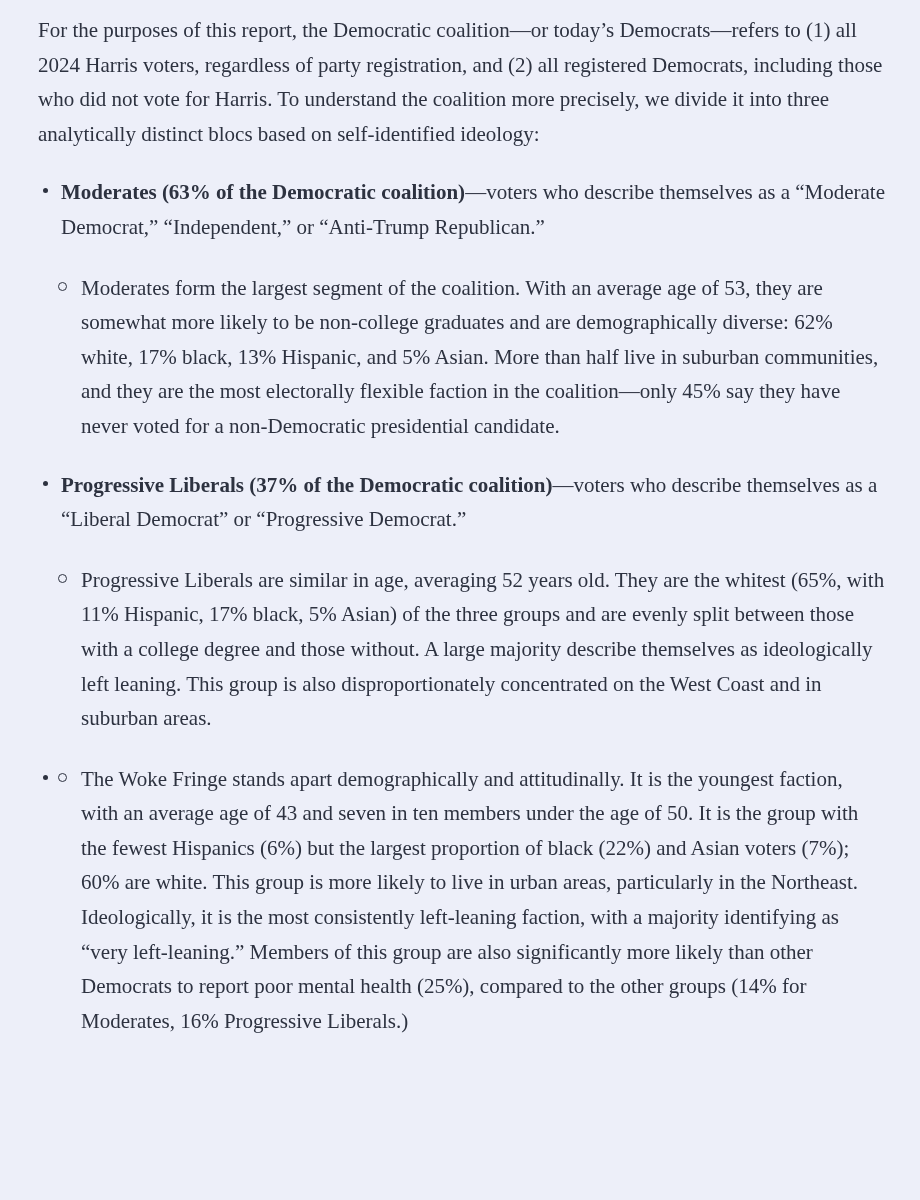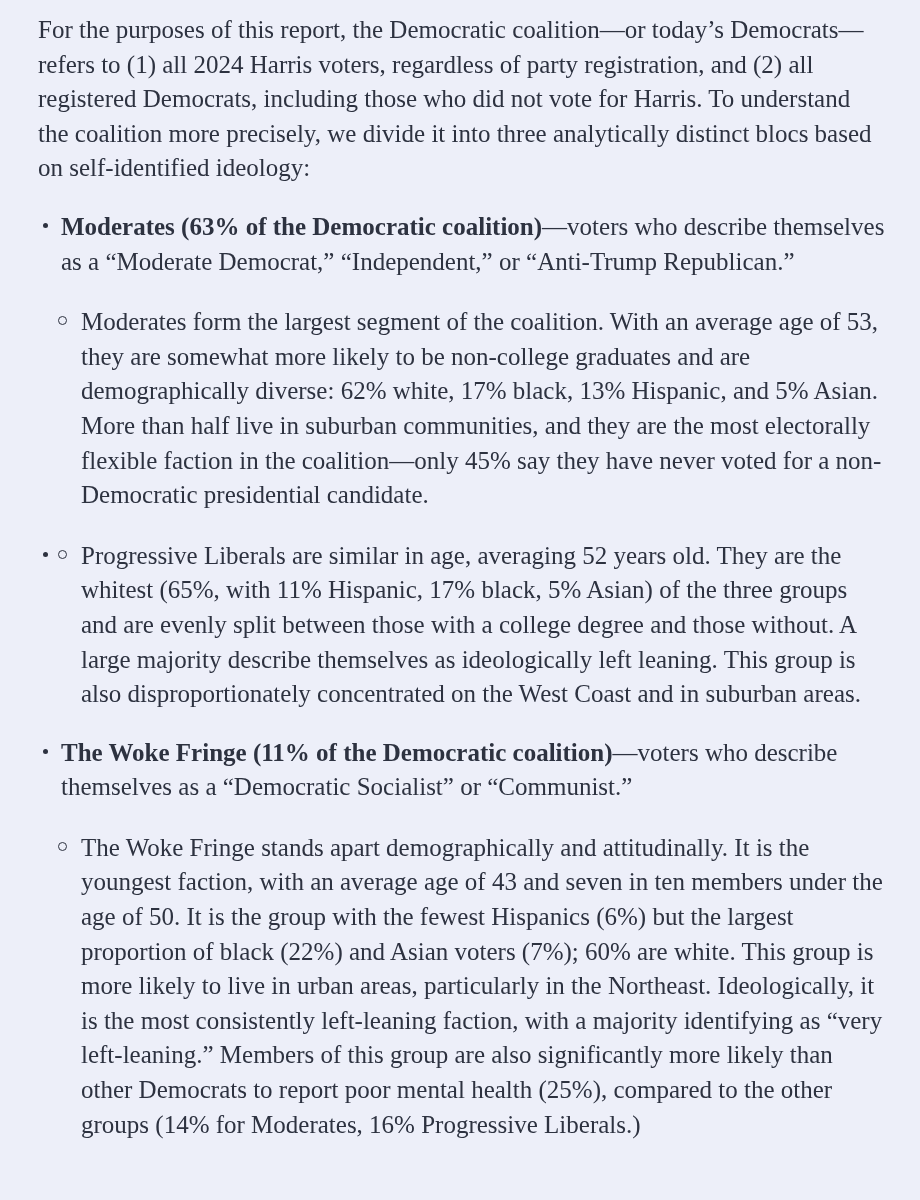--- a/index.html
+++ b/index.html
@@ -8,21 +8,21 @@
     width: 920px;
     height: 1200px;
     background: #edeff9;
     overflow: hidden;
   }
   .page {
     width: 920px;
     height: 1200px;
     padding: 13px 35px 36px 38px;
     font-family: "Liberation Serif", "DejaVu Serif", serif;
-    font-size: 25px;
+    font-size: 21px;
     line-height: 34.6px;
     color: #2d3240;
   }
   p { margin: 0; }
   .intro { margin: 0 0 24px 0; }
   ul.coalition-list { list-style: none; margin: 0; padding: 0; }
   li.top { position: relative; padding-left: 23px; margin-top: 24px; }
   li.top:first-child { margin-top: 0; }
   .dot {
     position: absolute;
@@ -54,29 +54,29 @@
       <span class="dot"></span>
       <p class="head"><b>Moderates (63% of the Democratic coalition)</b><span>—voters who describe themselves as a “Moderate Democrat,” “Independent,” or “Anti-Trump Republican.”</span></p>
       <div class="sub">
         <span class="ring"></span>
         <p class="subtext">Moderates form the largest segment of the coalition. With an average age of 53, they are somewhat more likely to be non-college graduates and are demographically diverse: 62% white, 17% black, 13% Hispanic, and 5% Asian. More than half live in suburban communities, and they are the most electorally flexible faction in the coalition—only 45% say they have never voted for a non-Democratic presidential candidate.</p>
       </div>
     </li>
 
     <li class="top">
       <span class="dot"></span>
+      <p class="head"><b>Progressive Liberals (37% of the Democratic coalition)</b><span>—voters who describe themselves as a “Liberal Democrat” or “Progressive Democrat.”</span></p>
       <div class="sub">
         <span class="ring"></span>
         <p class="subtext">Progressive Liberals are similar in age, averaging 52 years old. They are the whitest (65%, with 11% Hispanic, 17% black, 5% Asian) of the three groups and are evenly split between those with a college degree and those without. A large majority describe themselves as ideologically left leaning. This group is also disproportionately concentrated on the West Coast and in suburban areas.</p>
       </div>
     </li>
 
     <li class="top">
       <span class="dot"></span>
-      <p class="head"><b>The Woke Fringe (11% of the Democratic coalition)</b><span>—voters who describe themselves as a “Democratic Socialist” or “Communist.”</span></p>
       <div class="sub">
         <span class="ring"></span>
         <p class="subtext">The Woke Fringe stands apart demographically and attitudinally. It is the youngest faction, with an average age of 43 and seven in ten members under the age of 50. It is the group with the fewest Hispanics (6%) but the largest proportion of black (22%) and Asian voters (7%); 60% are white. This group is more likely to live in urban areas, particularly in the Northeast. Ideologically, it is the most consistently left-leaning faction, with a majority identifying as “very left-leaning.” Members of this group are also significantly more likely than other Democrats to report poor mental health (25%), compared to the other groups (14% for Moderates, 16% Progressive Liberals.)</p>
       </div>
     </li>
 
   </ul>
 </div>
 
 </body></html>

